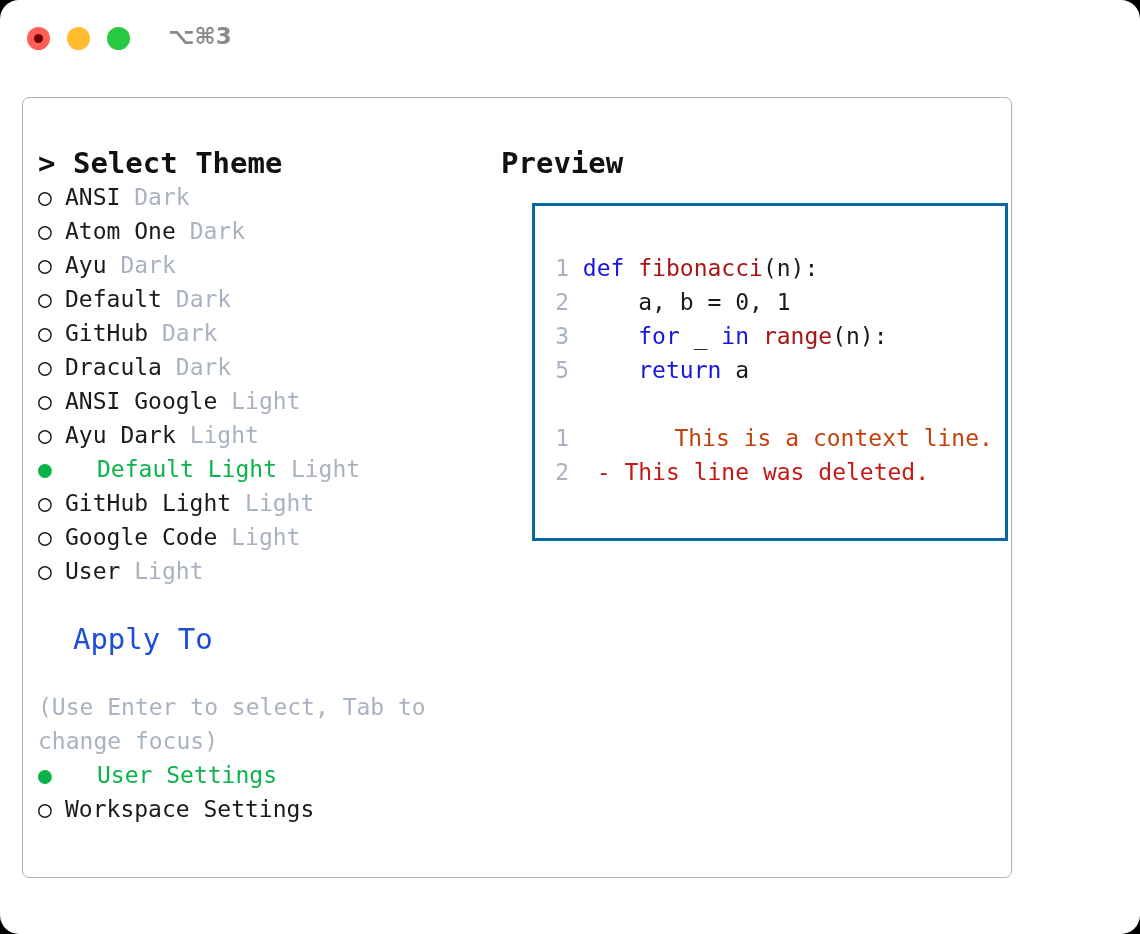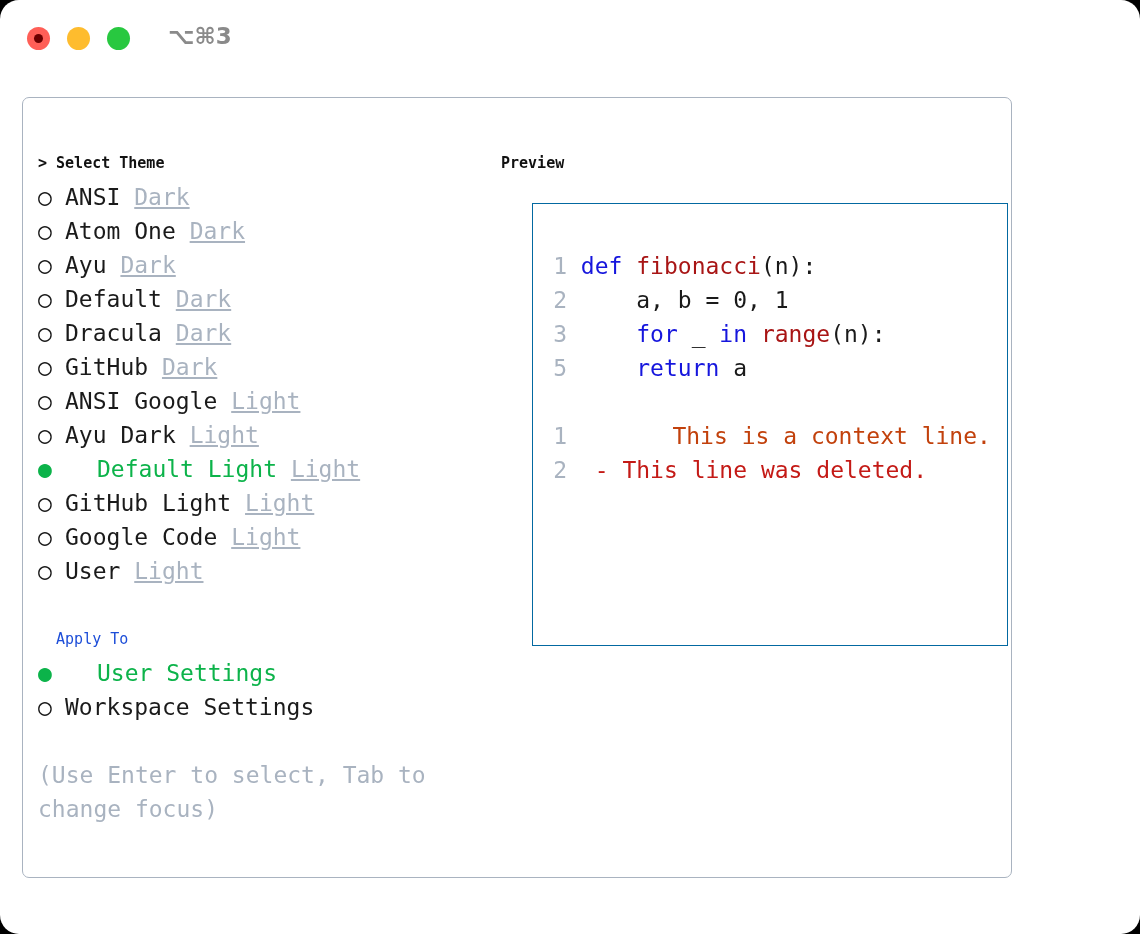--- a/index.html
+++ b/index.html
@@ -80,21 +80,21 @@
     width: 440px;
   }
   #preview-column {
     position: absolute;
     left: 478px;
     top: 48px;
     width: 495px;
   }
 
   .section-header {
-    font-size: 15px;
+    font-size: 29px;
     font-weight: bold;
     color: #111111;
     height: 34px;
     line-height: 34px;
     white-space: pre;
   }
   .section-header.unfocused {
     font-weight: normal;
     color: #1d4ed8;
   }
@@ -109,41 +109,40 @@
   .marker {
     display: inline-block;
     width: 27px;
     color: #1a1a1a;
   }
   .option-row.selected .marker { color: #0cb34a; }
   .option-row.selected .opt-name { color: #0cb34a; margin-left: 32px; }
   .opt-name { color: #1a1a1a; }
   .opt-category {
     color: #a9b3c0;
-    text-decoration: underline;
   }
 
   .spacer-row { height: 34px; }
 
   #hint-text {
     margin-top: 34px;
     font-size: 23px;
     line-height: 34px;
     color: #a9b3c0;
     width: 400px;
   }
 
   
   #preview-box {
     position: absolute;
     left: 31px;
     top: 57px;
     width: 476px;
-    height: 443px;
-    border: 1px solid #0369a1;
+    height: 338px;
+    border: 3px solid #0369a1;
     box-sizing: border-box;
   }
   #code-area {
     position: absolute;
     left: 10px;
     top: 45px;
     width: 460px;
   }
   .code-line {
     height: 34px;
@@ -180,39 +179,39 @@
 
   <div id="panel">
 
     <div id="theme-column">
       <div class="section-header">&gt; Select Theme</div>
       <div id="theme-list">
           <div class="option-row"><span class="marker">○</span><span class="opt-name">ANSI</span> <span class="opt-category">Dark</span></div>
           <div class="option-row"><span class="marker">○</span><span class="opt-name">Atom One</span> <span class="opt-category">Dark</span></div>
           <div class="option-row"><span class="marker">○</span><span class="opt-name">Ayu</span> <span class="opt-category">Dark</span></div>
           <div class="option-row"><span class="marker">○</span><span class="opt-name">Default</span> <span class="opt-category">Dark</span></div>
+          <div class="option-row"><span class="marker">○</span><span class="opt-name">GitHub</span> <span class="opt-category">Dark</span></div>
           <div class="option-row"><span class="marker">○</span><span class="opt-name">Dracula</span> <span class="opt-category">Dark</span></div>
-          <div class="option-row"><span class="marker">○</span><span class="opt-name">GitHub</span> <span class="opt-category">Dark</span></div>
           <div class="option-row"><span class="marker">○</span><span class="opt-name">ANSI Google</span> <span class="opt-category">Light</span></div>
           <div class="option-row"><span class="marker">○</span><span class="opt-name">Ayu Dark</span> <span class="opt-category">Light</span></div>
           <div class="option-row selected"><span class="marker">●</span><span class="opt-name">Default Light</span> <span class="opt-category">Light</span></div>
           <div class="option-row"><span class="marker">○</span><span class="opt-name">GitHub Light</span> <span class="opt-category">Light</span></div>
           <div class="option-row"><span class="marker">○</span><span class="opt-name">Google Code</span> <span class="opt-category">Light</span></div>
           <div class="option-row"><span class="marker">○</span><span class="opt-name">User</span> <span class="opt-category">Light</span></div>
         </div>
 
       <div class="spacer-row"></div>
 
       <div class="section-header unfocused">  Apply To</div>
+      <div id="hint-text">(Use Enter to select, Tab to change focus)</div>
+
       <div id="apply-list">
           <div class="option-row selected"><span class="marker">●</span><span class="opt-name">User Settings</span></div>
           <div class="option-row"><span class="marker">○</span><span class="opt-name">Workspace Settings</span></div>
         </div>
-
-      <div id="hint-text">(Use Enter to select, Tab to change focus)</div>
     </div>
 
     <div id="preview-column">
       <div class="section-header">Preview</div>
       <div id="preview-box">
         <div id="code-area">
             <div class="code-line"><span class="lineno">1</span> <span class="tok-kw">def </span><span class="tok-fn">fibonacci</span><span class="tok-plain">(n):</span></div>
             <div class="code-line"><span class="lineno">2</span> <span class="tok-plain">    a, b = 0, 1</span></div>
             <div class="code-line"><span class="lineno">3</span> <span class="tok-plain">    </span><span class="tok-kw">for</span><span class="tok-plain"> _ </span><span class="tok-kw">in </span><span class="tok-fn">range</span><span class="tok-plain">(n):</span></div>
             <div class="code-line"><span class="lineno">5</span> <span class="tok-plain">    </span><span class="tok-kw">return</span><span class="tok-plain"> a</span></div>

